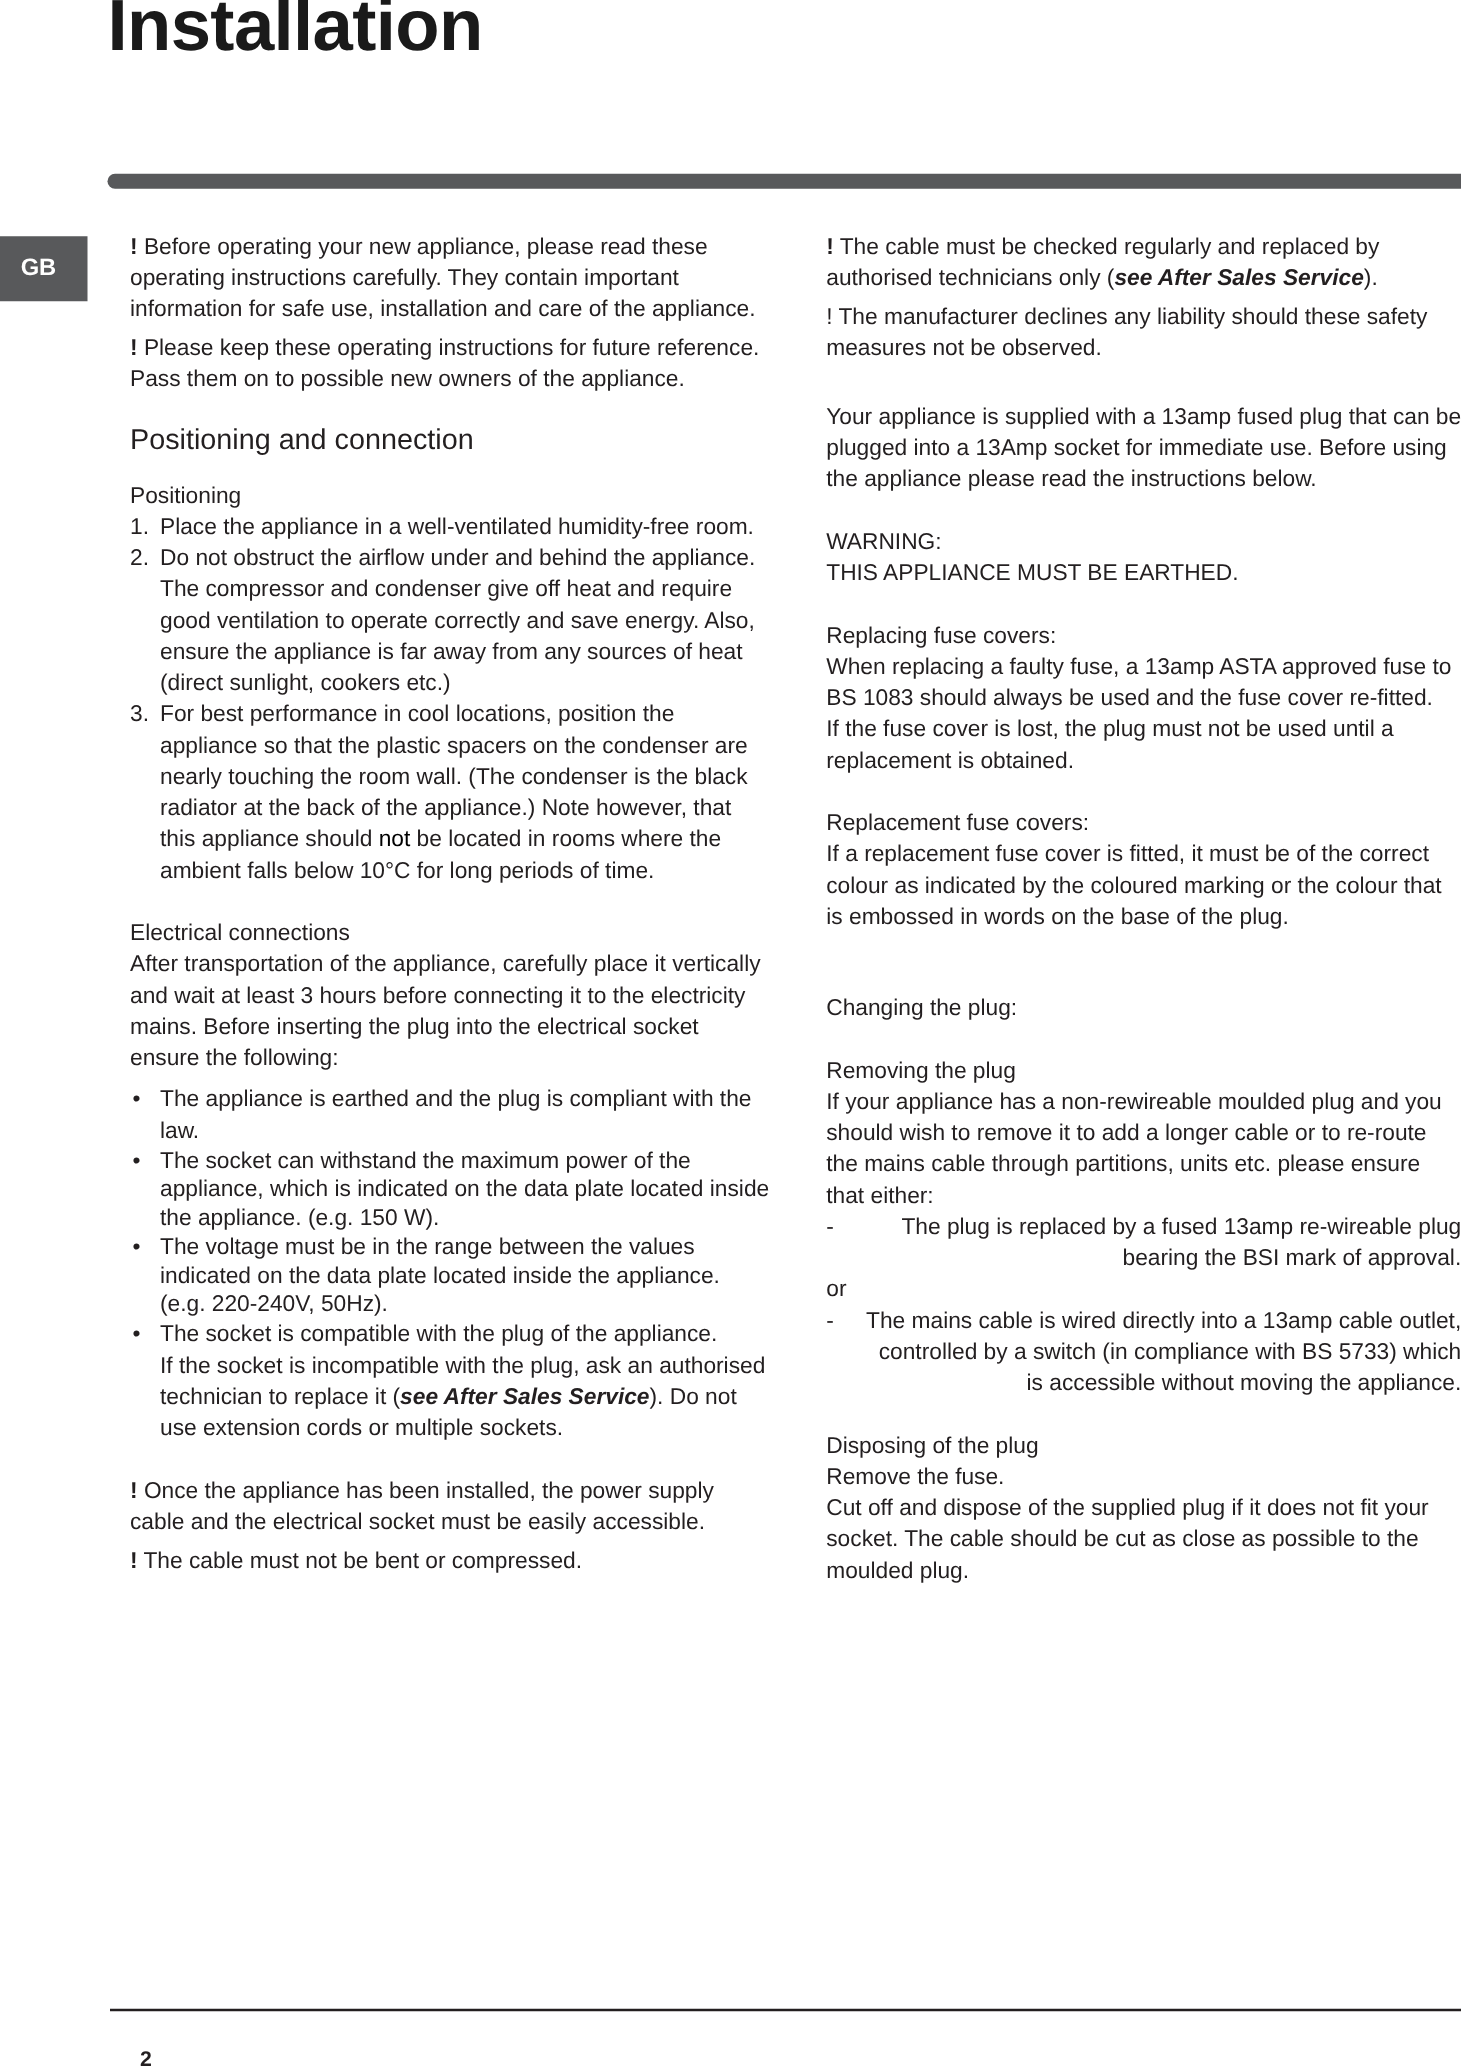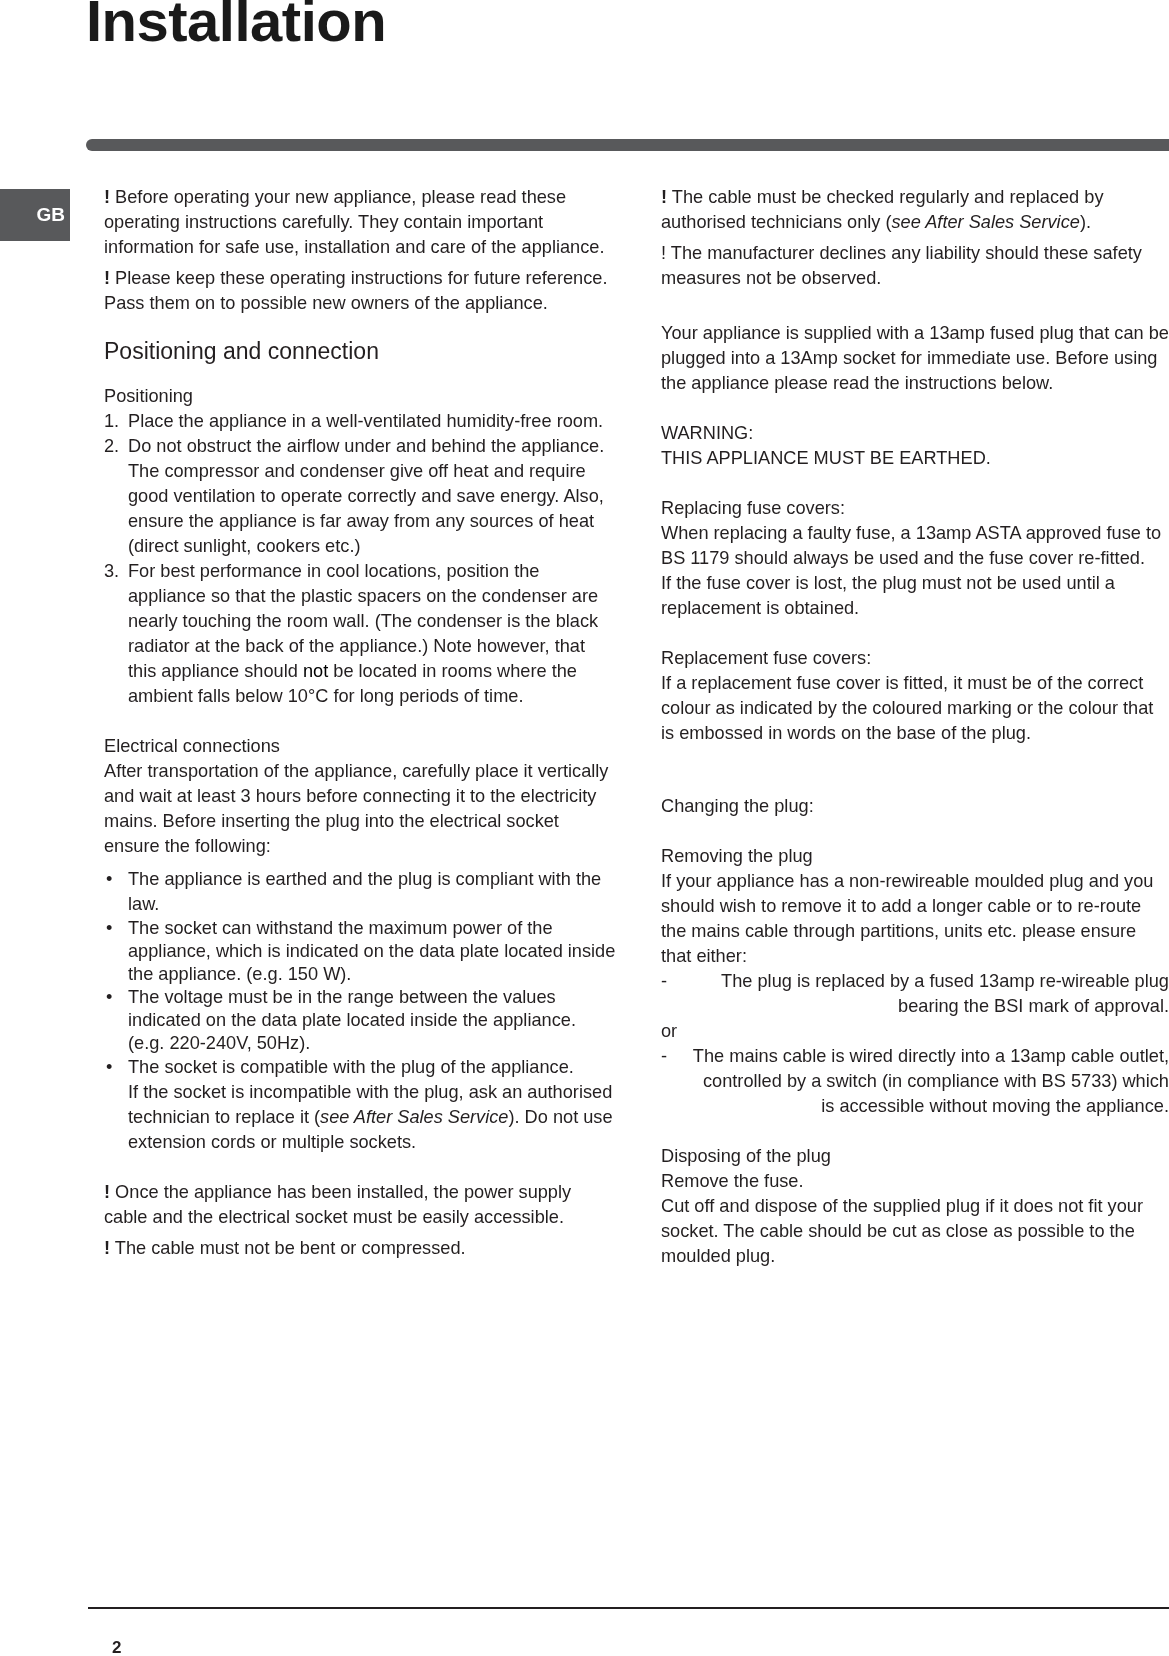--- a/index.html
+++ b/index.html
@@ -13,39 +13,39 @@
     font-size: 58px; font-weight: bold; letter-spacing: -0.5px; color: #1a1a1a;
     margin: 0; line-height: 1.2;
   }
   .title-rule {
     position: absolute; left: 86px; top: 139px; width: 1083px; height: 12px;
     background: #58595b; border-radius: 6px 0 0 6px;
   }
   .lang-tab {
     position: absolute; left: 0; top: 189px; width: 70px; height: 52px;
     background: #58595b; color: #ffffff; font-weight: bold; font-size: 19px;
-    display: flex; align-items: center; justify-content: flex-end; padding-right: 5px; box-sizing: border-box;
+    display: flex; align-items: center; justify-content: flex-end; padding-right: 25px; box-sizing: border-box;
   }
   .col { position: absolute; top: 185px; font-size: 18.2px; line-height: 25px; color: #231f20; }
   .col-left { left: 88px; width: 512px; margin-left: 16px; }
   .col-right { left: 661px; width: 508px; }
   p { margin: 0; }
   .gap-s { height: 6px; }
   .gap-m { height: 25px; }
   .excl { font-weight: bold; }
   .bold { font-weight: normal; }
   .section-heading { font-size: 23px; font-weight: normal; line-height: 30px; margin: 0; }
   .subheading { font-weight: normal; }
   .ol-item, .ul-item, .dash-item { display: flex; }
   .ol-num { width: 24px; flex: none; }
   .ul-bullet { width: 24px; flex: none; padding-left: 2px; box-sizing: border-box; }
   .dash-mark { width: 30px; flex: none; }
   .dash-text { padding-left: 6px; text-indent: -6px; text-align: right; }
   .item-text { flex: 1; }
-  .ital { font-style: italic; }
+  .ital { font-style: italic; font-weight: bold; }
   .footer-rule {
     position: absolute; left: 88px; top: 1607px; width: 1081px; height: 2px; background: #231f20;
   }
   .page-number {
     position: absolute; left: 112px; top: 1638px; font-size: 17px; font-weight: bold; color: #231f20;
   }
 </style>
 </head>
 <body>
 
@@ -106,21 +106,21 @@
   <p><span class="excl">!</span><span> The cable must be checked regularly and replaced by authorised technicians only (</span><span class="ital">see After Sales Service</span><span>).</span></p>
   <div class="gap-s"></div>
   <p class="bold"><span>!</span><span> The manufacturer declines any liability should these safety measures not be observed.</span></p>
   <div style="height:30px"></div>
   <p>Your appliance is supplied with a 13amp fused plug that can be plugged into a 13Amp socket for immediate use. Before using the appliance please read the instructions below.</p>
   <div class="gap-m"></div>
   <p class="bold">WARNING:</p>
   <p class="bold">THIS APPLIANCE MUST BE EARTHED.</p>
   <div class="gap-m"></div>
   <p class="subheading">Replacing fuse covers:</p>
-  <p>When replacing a faulty fuse, a 13amp ASTA approved fuse to BS 1179 should always be used and the fuse cover re-fitted.</p>
+  <p>When replacing a faulty fuse, a 13amp ASTA approved fuse to BS 1083 should always be used and the fuse cover re-fitted.</p>
   <p>If the fuse cover is lost, the plug must not be used until a replacement is obtained.</p>
   <div class="gap-m"></div>
   <p class="subheading">Replacement fuse covers:</p>
   <p>If a replacement fuse cover is fitted, it must be of the correct colour as indicated by the coloured marking or the colour that is embossed in words on the base of the plug.</p>
   <div style="height:48px"></div>
   <p class="subheading">Changing the plug:</p>
   <div class="gap-m"></div>
   <p class="subheading">Removing the plug</p>
   <p>If your appliance has a non-rewireable moulded plug and you should wish to remove it to add a longer cable or to re-route the mains cable through partitions, units etc. please ensure that either:</p>
   <div class="dash-item">

